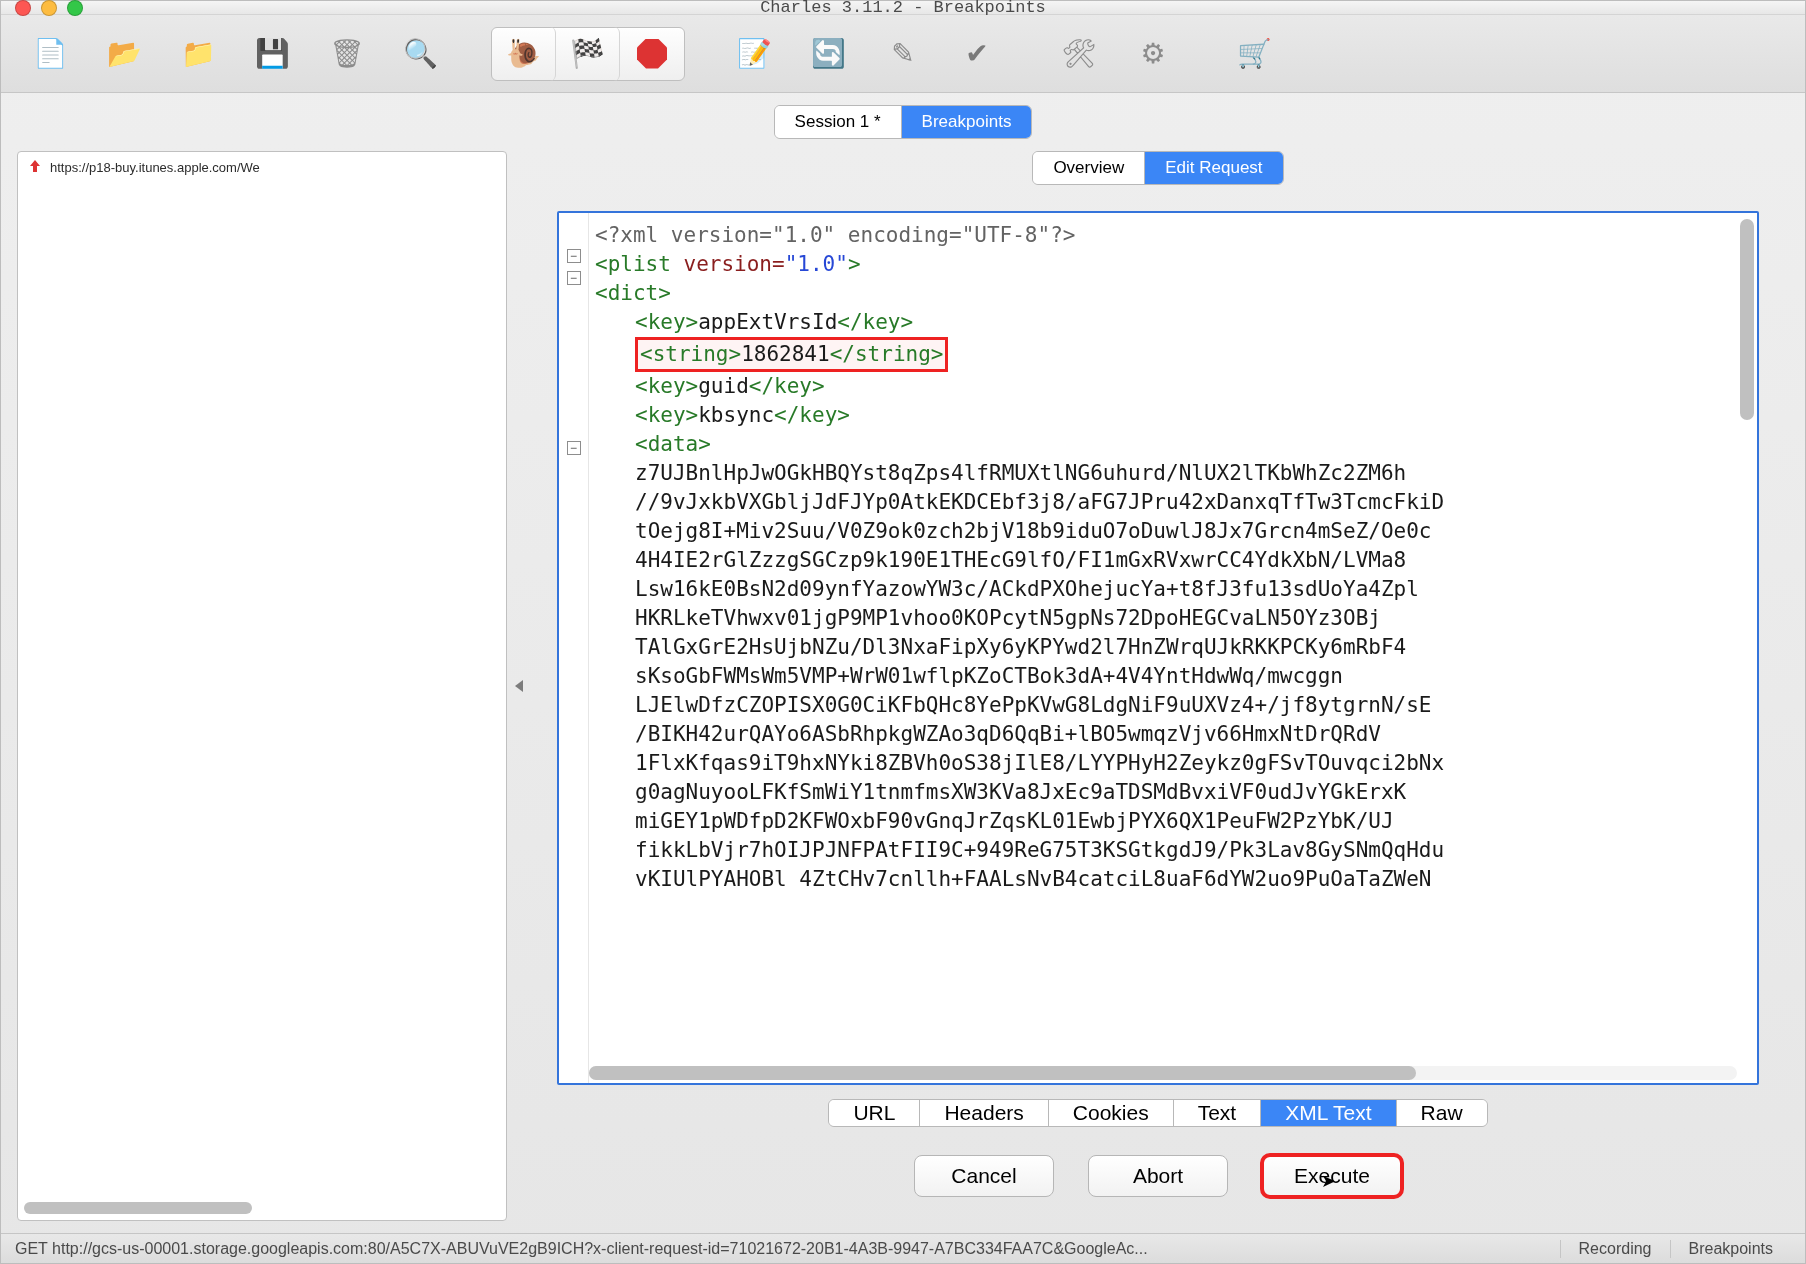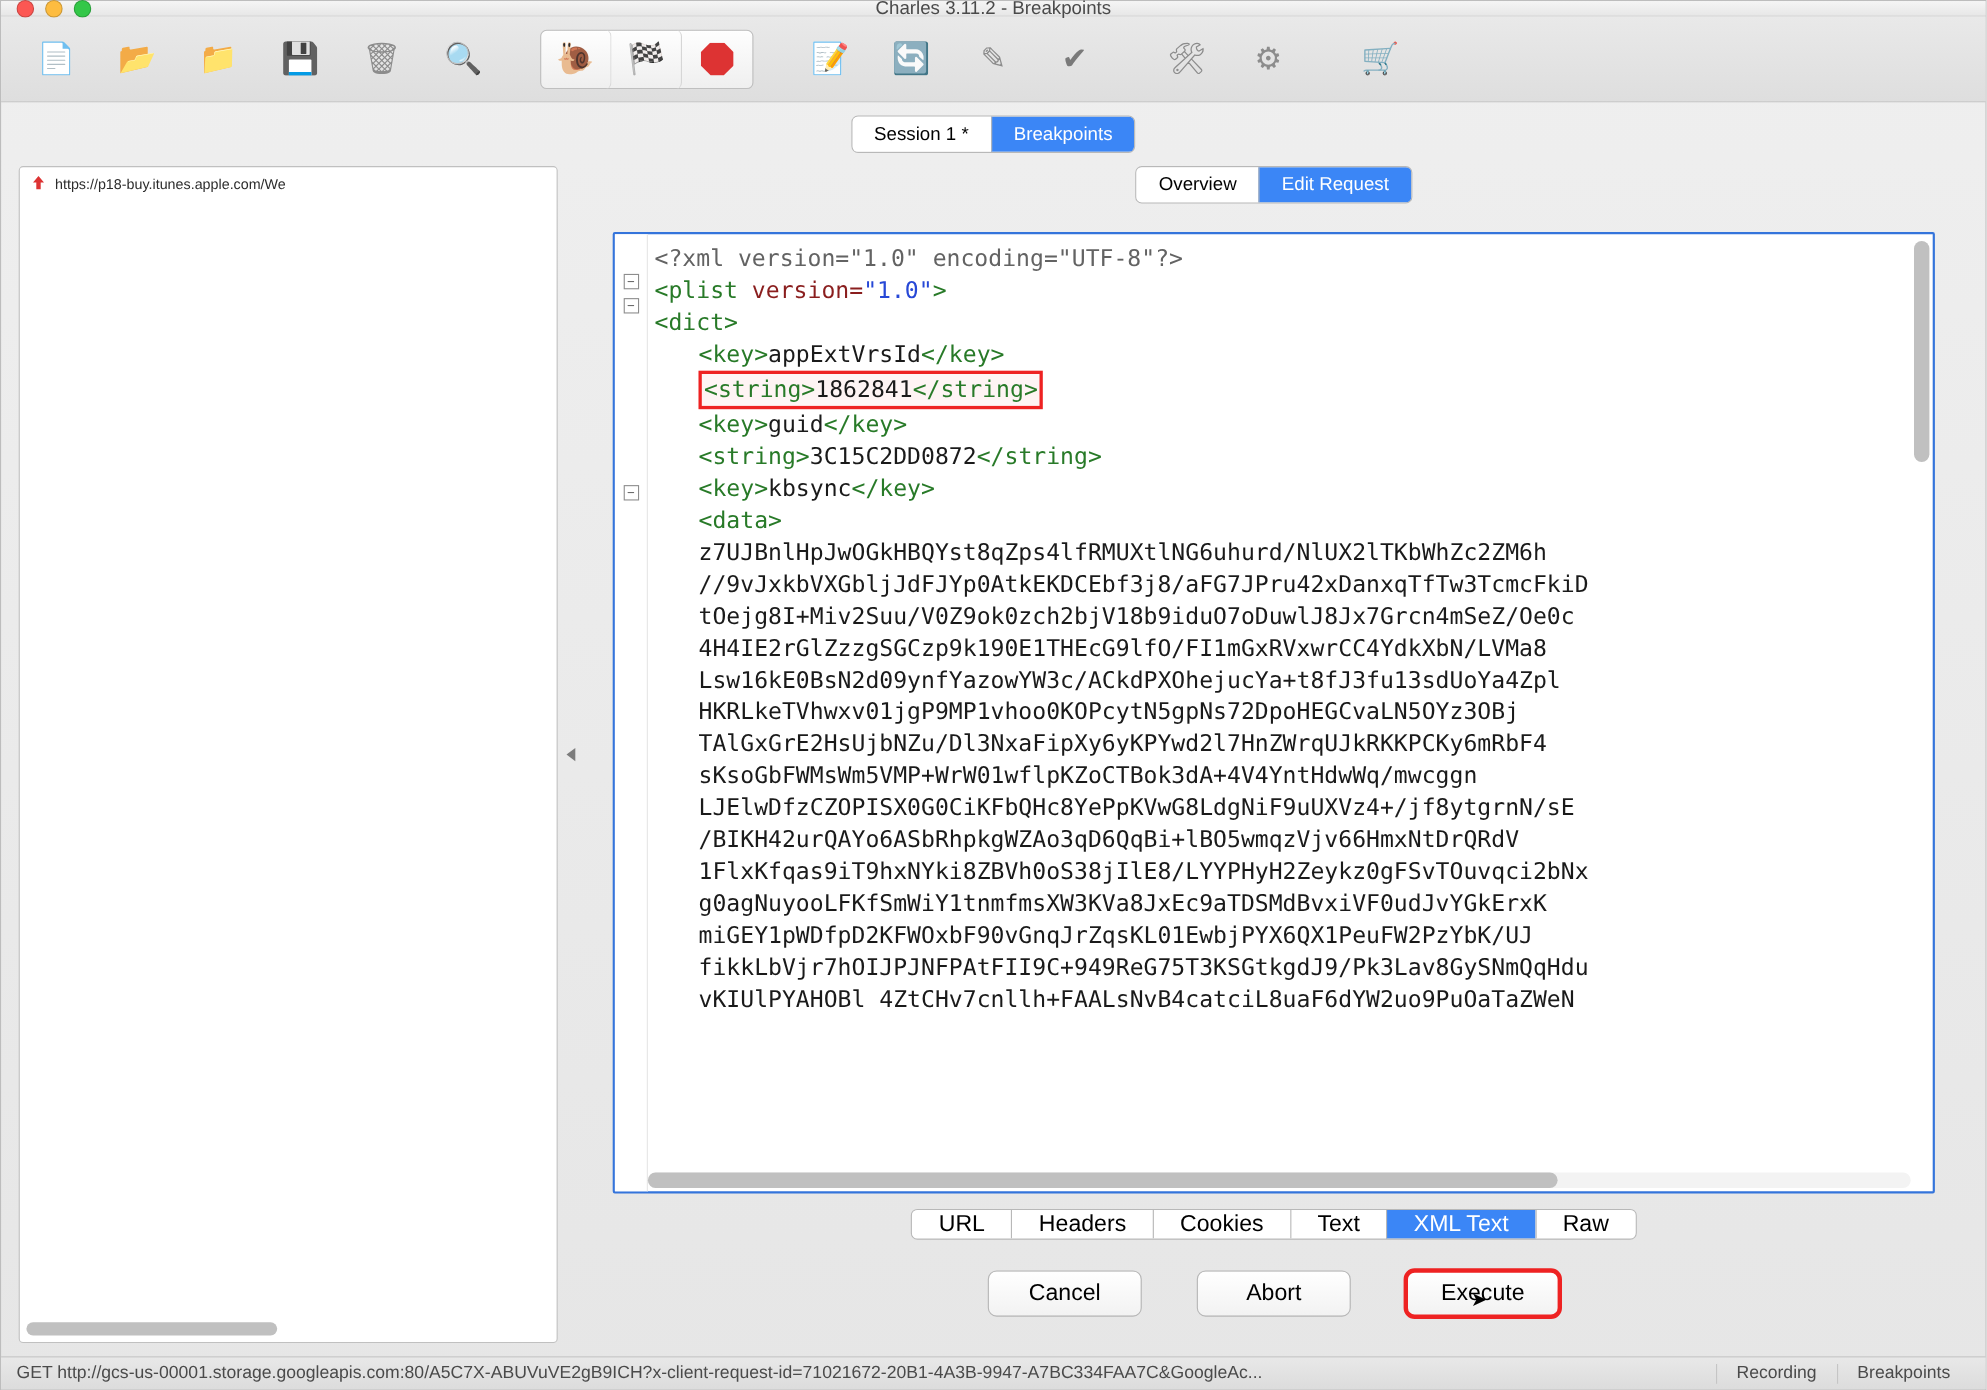--- a/index.html
+++ b/index.html
@@ -19,20 +19,21 @@
   display: flex;
   flex-direction: column;
 }
 .titlebar {
   height: 14px;
   background: linear-gradient(#f5f5f5,#e7e7e7);
   border-bottom: 1px solid #d4d4d4;
   display: flex;
   align-items: center;
   position: relative;
+  font-family: Liberation Mono, monospace;
 }
 .traffic {
   display: flex;
   gap: 10px;
   padding-left: 14px;
 }
 .tl { width: 16px; height: 16px; border-radius: 50%; border: 1px solid rgba(0,0,0,.2); }
 .tl.red { background: #fc5753; }
 .tl.yel { background: #fdbc40; }
 .tl.grn { background: #33c748; }
@@ -184,21 +185,21 @@
 .editor-hscroll {
   position: absolute; bottom: 3px; left: 30px; right: 20px; height: 14px;
   background: #f3f3f3; border-radius: 7px;
 }
 .editor-hscroll .thumb { height: 100%; width: 72%; background: #c0c0c0; border-radius: 7px; }
 .bottom-tabs { display: flex; justify-content: center; padding: 14px 0 8px; }
 .bottom-tabs .tabset .tab { padding: 1px 24px; font-size: 21px; }
 .actions {
   display: flex;
   justify-content: center;
-  gap: 50px;
+  gap: 34px;
   padding: 20px 0 24px;
 }
 .btn {
   min-width: 140px;
   padding: 8px 30px;
   font-size: 21px;
   border: 1px solid #b6b6b6;
   border-radius: 8px;
   background: linear-gradient(#fff,#f2f2f2);
   cursor: default;
@@ -344,21 +345,20 @@
           <div style="height:140px"></div>
           <div class="fold">−</div>
         </div>
         <div class="code">
 <div class="indent0"><span class="pi">&lt;?xml version="1.0" encoding="UTF-8"?&gt;</span></div>
 <div class="indent0"><span class="tag">&lt;plist </span><span class="attr">version=</span><span class="val">"1.0"</span><span class="tag">&gt;</span></div>
 <div class="indent0"><span class="tag">&lt;dict&gt;</span></div>
 <div class="indent1"><span class="tag">&lt;key&gt;</span><span>appExtVrsId</span><span class="tag">&lt;/key&gt;</span></div>
 <div class="indent1"><span class="hl"><span class="tag">&lt;string&gt;</span><span>1862841</span><span class="tag">&lt;/string&gt;</span></span></div>
 <div class="indent1"><span class="tag">&lt;key&gt;</span><span>guid</span><span class="tag">&lt;/key&gt;</span></div>
-<div class="indent1"><span class="tag">&lt;string&gt;</span><span>3C15C2DD0872</span><span class="tag">&lt;/string&gt;</span></div>
 <div class="indent1"><span class="tag">&lt;key&gt;</span><span>kbsync</span><span class="tag">&lt;/key&gt;</span></div>
 <div class="indent1"><span class="tag">&lt;data&gt;</span></div>
 <div class="indent1"><span>z7UJBnlHpJwOGkHBQYst8qZps4lfRMUXtlNG6uhurd/NlUX2lTKbWhZc2ZM6h</span></div>
 <div class="indent1"><span>//9vJxkbVXGbljJdFJYp0AtkEKDCEbf3j8/aFG7JPru42xDanxqTfTw3TcmcFkiD</span></div>
 <div class="indent1"><span>tOejg8I+Miv2Suu/V0Z9ok0zch2bjV18b9iduO7oDuwlJ8Jx7Grcn4mSeZ/Oe0c</span></div>
 <div class="indent1"><span>4H4IE2rGlZzzgSGCzp9k190E1THEcG9lfO/FI1mGxRVxwrCC4YdkXbN/LVMa8</span></div>
 <div class="indent1"><span>Lsw16kE0BsN2d09ynfYazowYW3c/ACkdPXOhejucYa+t8fJ3fu13sdUoYa4Zpl</span></div>
 <div class="indent1"><span>HKRLkeTVhwxv01jgP9MP1vhoo0KOPcytN5gpNs72DpoHEGCvaLN5OYz3OBj</span></div>
 <div class="indent1"><span>TAlGxGrE2HsUjbNZu/Dl3NxaFipXy6yKPYwd2l7HnZWrqUJkRKKPCKy6mRbF4</span></div>
 <div class="indent1"><span>sKsoGbFWMsWm5VMP+WrW01wflpKZoCTBok3dA+4V4YntHdwWq/mwcggn</span></div>

